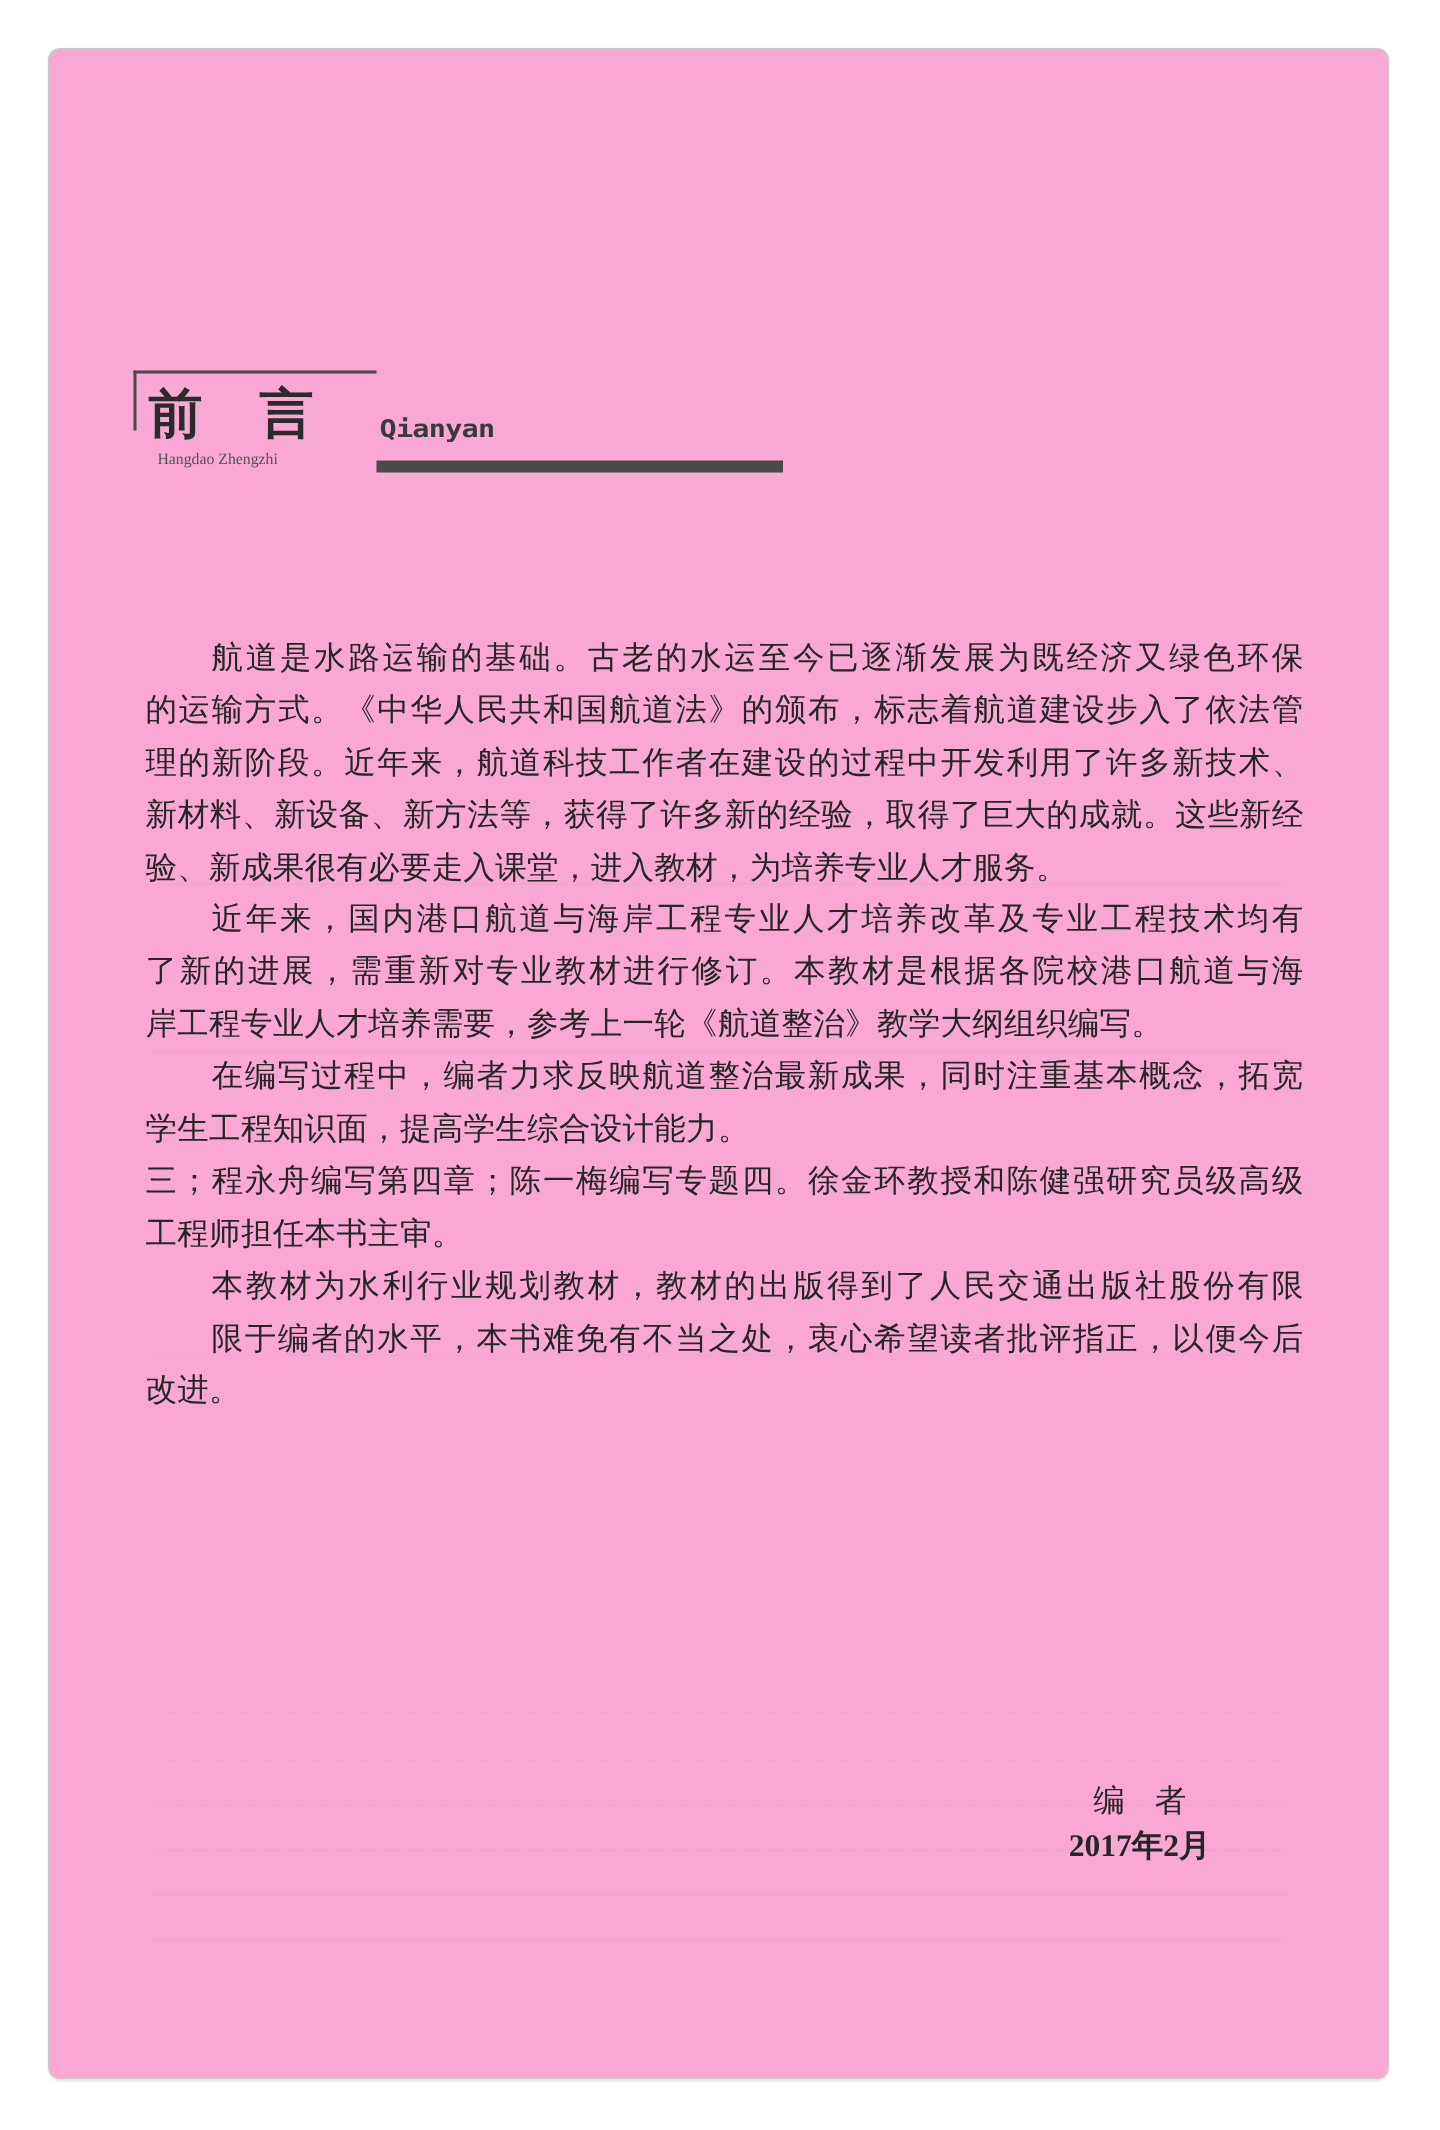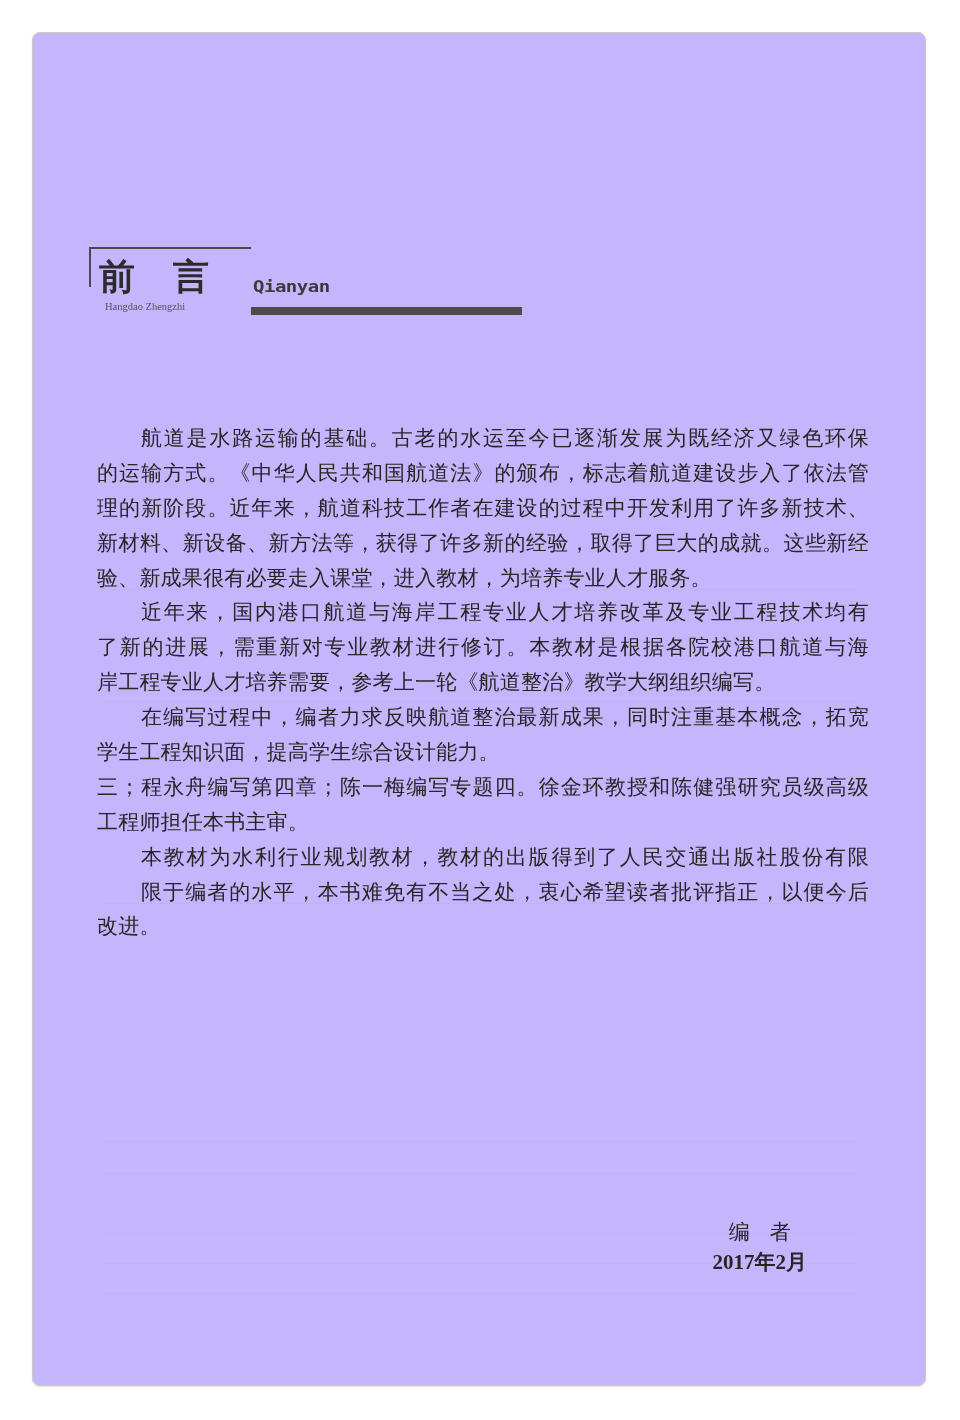--- a/index.html
+++ b/index.html
@@ -13,21 +13,21 @@
       position: relative;
       overflow: hidden;
       font-family: "DejaVu Serif", "Liberation Serif", serif;
     }
     .page {
       position: absolute;
       left: 32px;
       top: 32px;
       width: 894px;
       height: 1354px;
-      background: #c4b5fd;
+      background: #f9a8d4;
       border: 1.5px solid #c9c9cc;
       border-radius: 8px;
       box-shadow: 0 1px 2px rgba(0,0,0,0.12);
       box-sizing: border-box;
     }
     
     .bleed {
       position: absolute;
       left: 0; top: 0; right: 0; bottom: 0;
       pointer-events: none;
@@ -181,18 +181,18 @@
 
     <span class="line">三；程永舟编写第四章；陈一梅编写专题四。徐金环教授和陈健强研究员级高级</span>
     <span class="line last">工程师担任本书主审。</span>
 
     <span class="line indent">本教材为水利行业规划教材，教材的出版得到了人民交通出版社股份有限</span>
 
     <span class="line indent">限于编者的水平，本书难免有不当之处，衷心希望读者批评指正，以便今后</span>
     <span class="line last">改进。</span>
   </div>
 
-  <div class="sign" style="right:118px; top:1184px;">
+  <div class="sign" style="right:118px; top:1152px;">
     <span class="editor">编者</span>
     <span class="date">2017年2月</span>
   </div>
 
 </div>
 
 </body></html>

